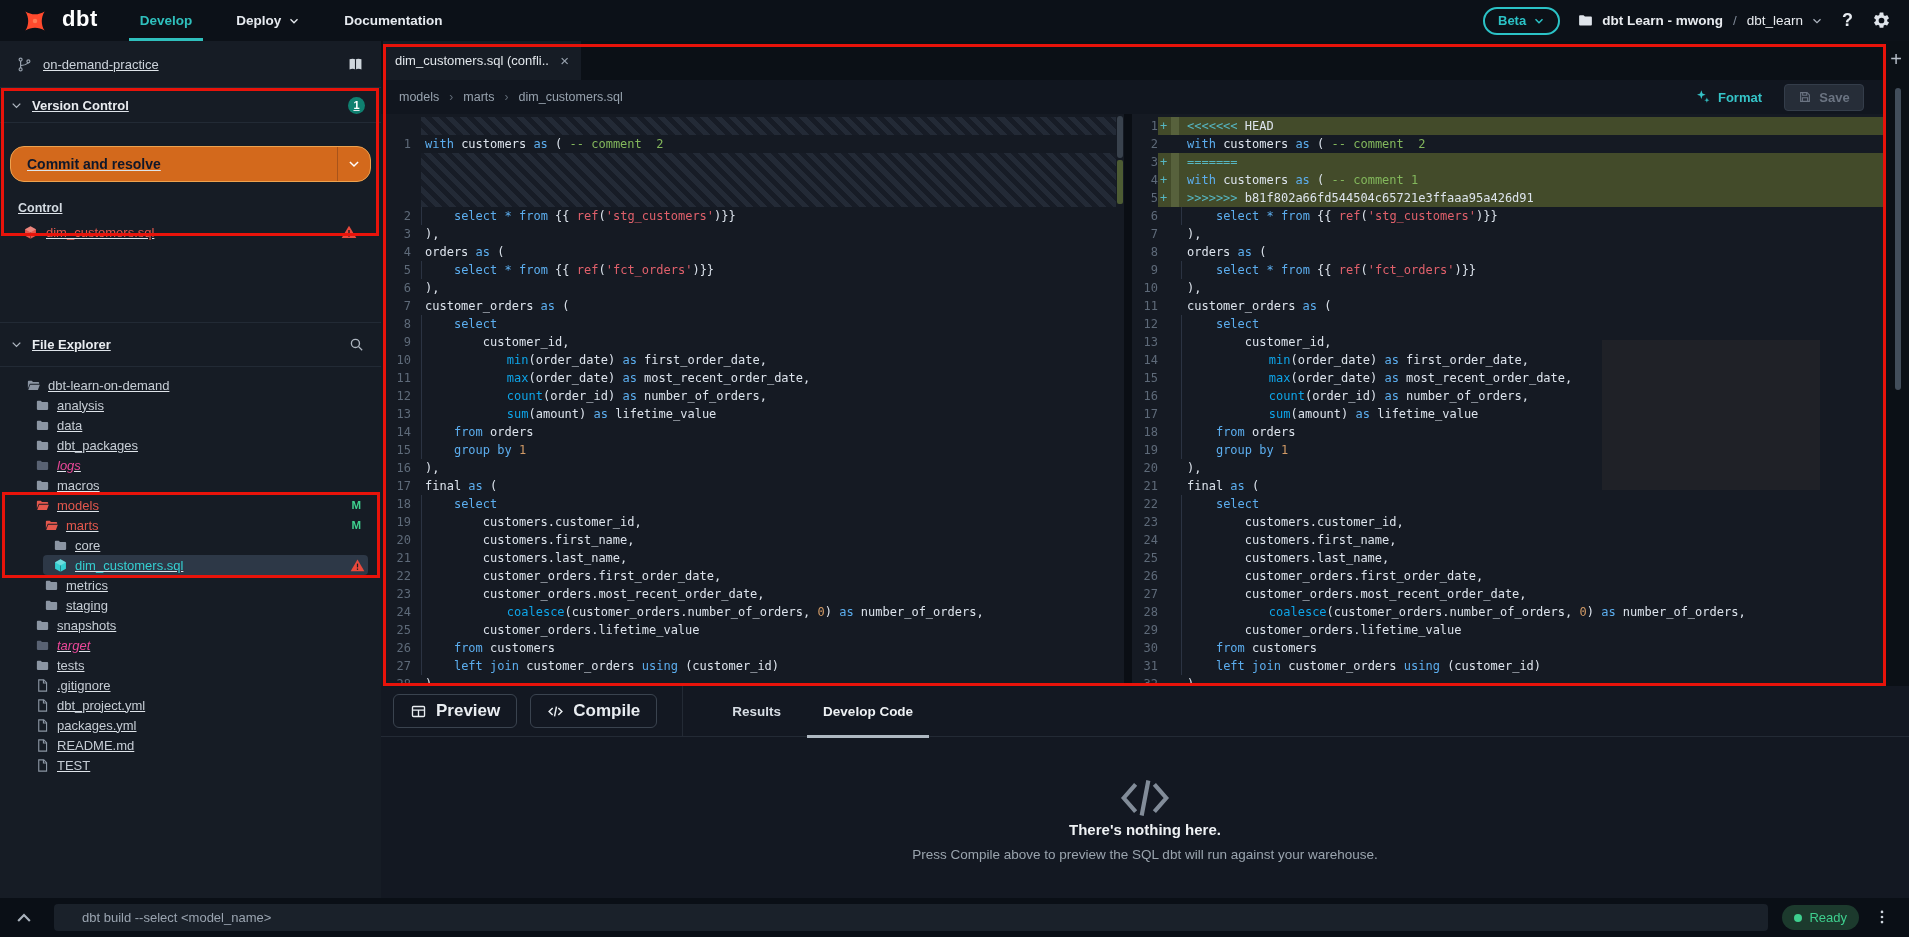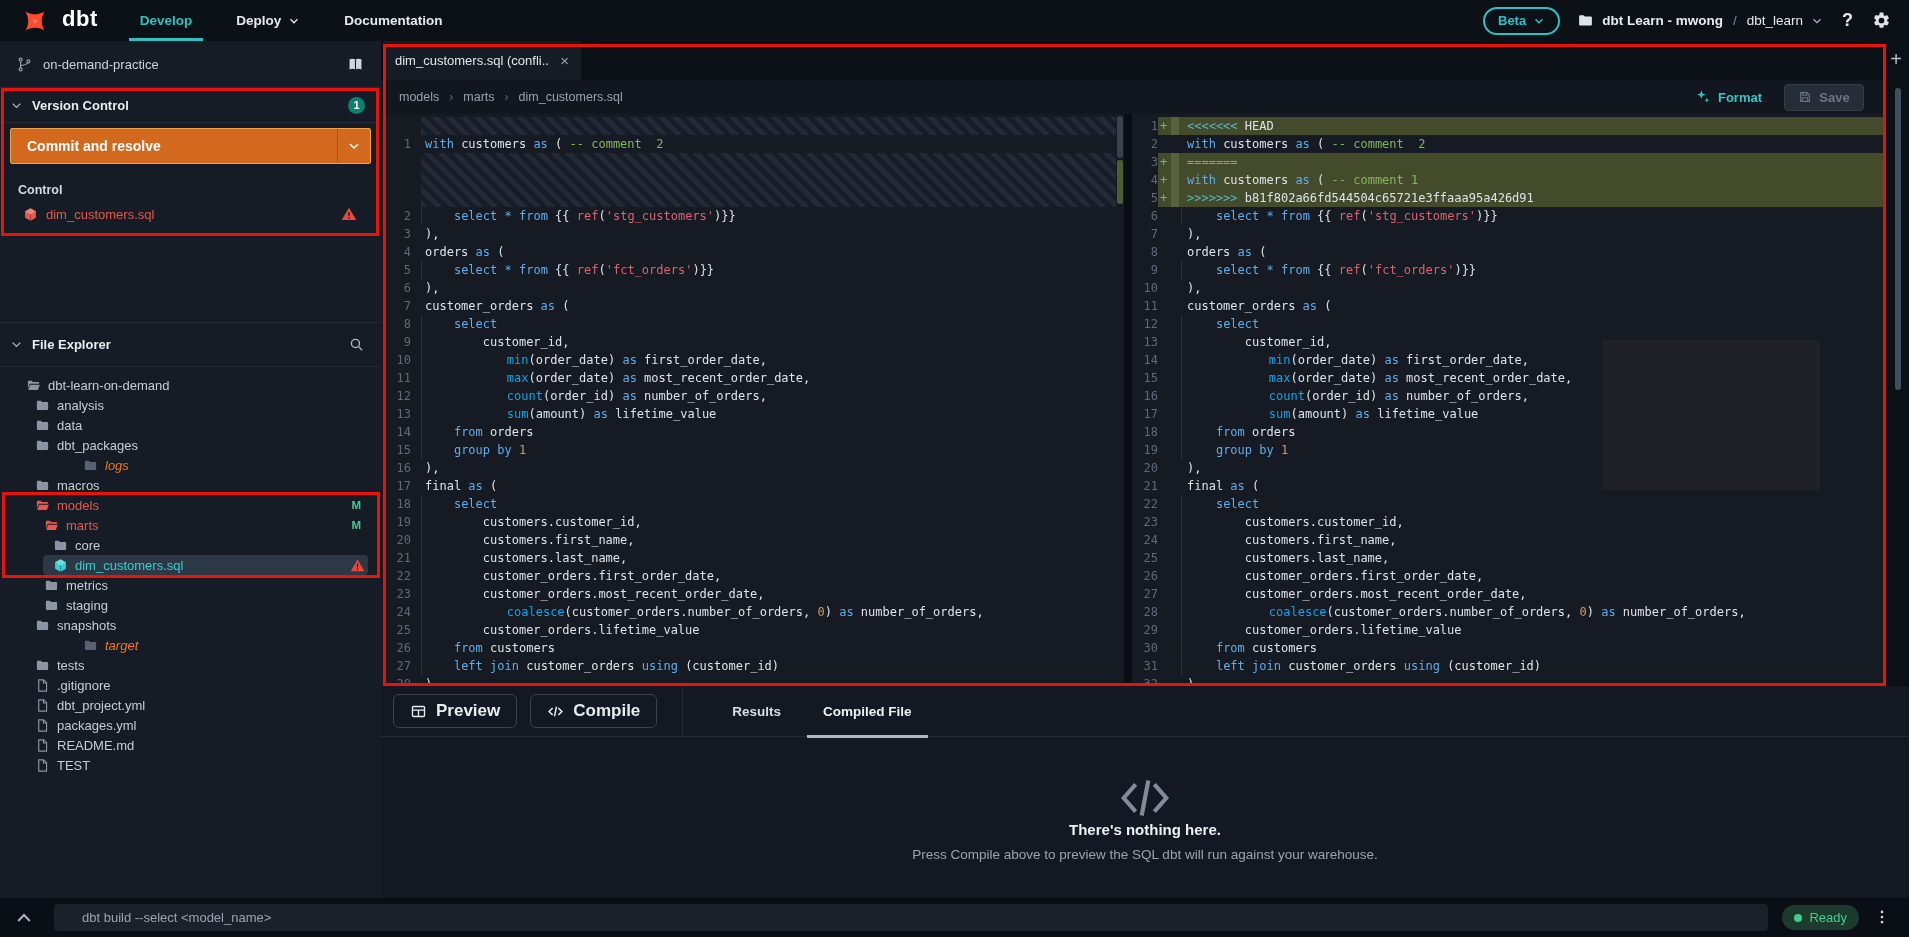--- a/index.html
+++ b/index.html
@@ -23,45 +23,45 @@
   .beta-pill .chev{width:12px;height:12px;}
   .proj{display:flex;align-items:center;gap:8px;font-size:13.5px;color:#e8ebef;}
   .proj .fold{width:17px;height:17px;color:#dfe4ea;}
   .proj .pname{font-weight:bold;}
   .proj .sep{color:#7d8795;padding:0 2px;}
   .proj .chev{width:12px;height:12px;color:#aeb6c0;}
   .help-icon{font-size:18px;font-weight:bold;color:#e6eaef;padding:0 2px;}
   .gear-icon{width:19px;height:19px;color:#dfe4ea;}
 
   
-  .sidebar{position:absolute;left:0;top:41px;width:381px;height:857px;background:#161c25;display:flex;flex-direction:column;}
+  .sidebar{position:absolute;left:0;top:41px;width:381px;height:857px;background:#161c25;display:flex;flex-direction:column;text-decoration:underline;}
   .branch-row{height:47px;min-height:47px;display:flex;align-items:center;gap:10px;padding:0 16px 0 16px;border-bottom:1px solid #222a35;font-size:13px;color:#ccd3db;}
   .branch-icon{width:17px;height:17px;color:#96a0ac;}
   .book-icon{margin-left:auto;width:19px;height:19px;color:#cfd6dd;}
   .panel-header{display:flex;align-items:center;gap:9px;padding:0 16px 0 10px;font-size:13px;font-weight:bold;color:#e9ecf0;}
   .panel-header .chev{width:13px;height:13px;color:#aeb6c0;}
   .vc-header{height:35px;min-height:35px;border-bottom:1px solid #222a35;}
   .vc-badge{margin-left:auto;width:17px;height:17px;border-radius:50%;background:#0f8070;color:#fff;font-size:11px;font-weight:bold;display:flex;align-items:center;justify-content:center;}
   .vc-section{height:234px;min-height:234px;display:flex;flex-direction:column;}
   .vc-body{padding:5px 10px 0 10px;}
-  .commit-btn{height:36px;background:#d3691c;border:1px solid #eda24f;border-radius:2px;display:flex;align-items:stretch;color:#ffffff;font-weight:bold;font-size:14px;cursor:pointer;}
+  .commit-btn{height:36px;background:#d3691c;border:1px solid #eda24f;border-radius:14px;display:flex;align-items:stretch;color:#0f172a;font-weight:bold;font-size:14px;cursor:pointer;margin-top:18px;}
   .commit-main{flex:1;display:flex;align-items:center;padding-left:16px;}
   .commit-caret{width:33px;border-left:1px solid #a8531a;display:flex;align-items:center;justify-content:center;}
   .commit-caret .chev{width:14px;height:14px;color:#fff;}
   .changes-label{margin:19px 0 0 8px;font-size:12.5px;font-weight:bold;color:#d3dae1;}
   .changes-row{display:flex;align-items:center;gap:8px;height:22px;margin-top:6px;padding-left:13px;color:#e4584d;font-size:13px;cursor:pointer;}
   .changes-row .icon{width:15px;height:15px;color:#e4584d;}
   .changes-row .warn{margin-left:auto;margin-right:14px;width:16px;height:16px;}
   .fe-header{height:45px;min-height:45px;border-top:1px solid #222a35;border-bottom:1px solid #222a35;}
   .search-icon{margin-left:auto;width:17px;height:17px;color:#aeb6c0;}
   .tree{padding-top:8px;font-size:13px;color:#c6cdd5;flex:1;overflow:hidden;}
   .tree-row{height:20px;display:flex;align-items:center;position:relative;cursor:pointer;}
   .tree-row .icon{width:15px;height:15px;margin-right:7px;color:#8b95a3;position:relative;z-index:1;}
   .tree-row .lbl{position:relative;z-index:1;}
-  .tree-row.muted{color:#f97316;font-style:italic;padding-left:48px;}
+  .tree-row.muted{color:#ec4899;font-style:italic;}
   .tree-row.muted .icon{color:#596273;}
   .tree-row.modified{color:#e4584d;}
   .tree-row.modified .icon{color:#e4584d;}
   .tree-row.selected{color:#35cfd2;}
   .tree-row.selected .icon{color:#35cfd2;}
   .sel-bg{position:absolute;top:0;bottom:0;right:13px;background:#2d3847;border-radius:4px;z-index:0;}
   .badge-m{position:absolute;right:20px;color:#3ecf8e;font-weight:bold;font-size:11.5px;font-style:normal;z-index:1;}
   .tree-warn{position:absolute;right:16px;width:15px;height:15px;z-index:1;}
 
   
@@ -595,21 +595,21 @@
             </svg>
         </span>
         <span>Compile</span>
       </button>
       <div class="vdiv"></div>
       <div id="bottom-tabs" style="display:flex;height:51px;">
           <div class="btab">
             <span>Results</span>
           </div>
           <div class="btab active">
-            <span>Compiled File</span>
+            <span>Develop Code</span>
           </div>
         </div>
     </div>
     <div class="results">
       <span class="empty-icon">
         <svg viewBox="0 0 24 24" fill="none" stroke="currentColor" stroke-width="2">
             <path d="M7.5 5.5L1.8 12l5.7 6.5M16.5 5.5l5.7 6.5-5.7 6.5M13.6 3.6l-3.2 16.8"></path>
           </svg>
       </span>
       <div class="empty-title">There's nothing here.</div>

